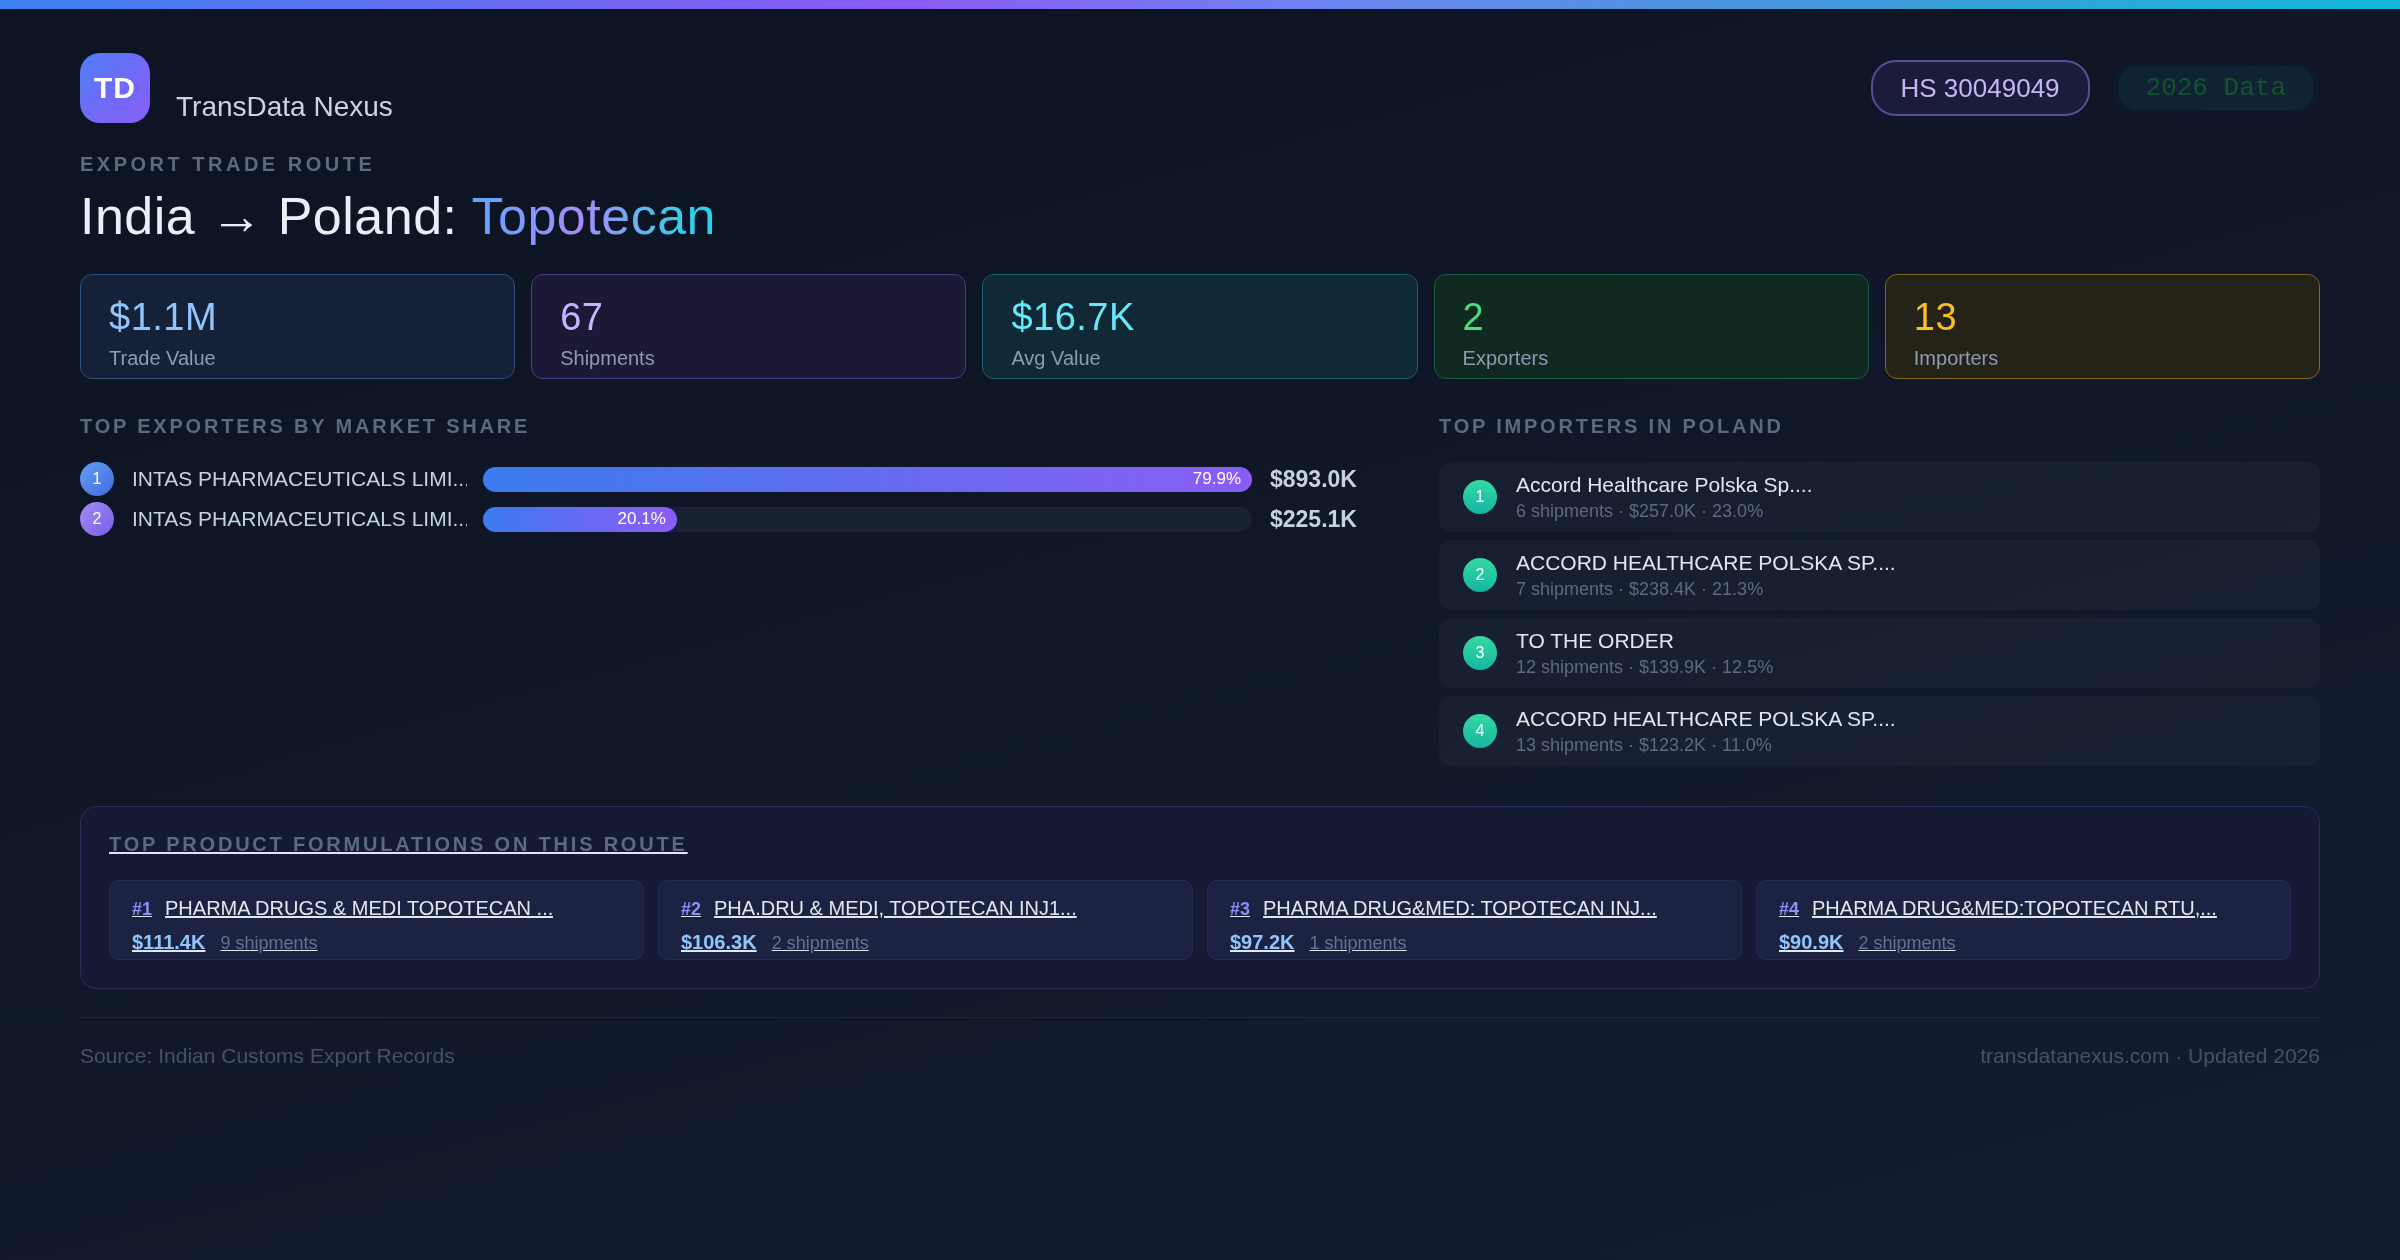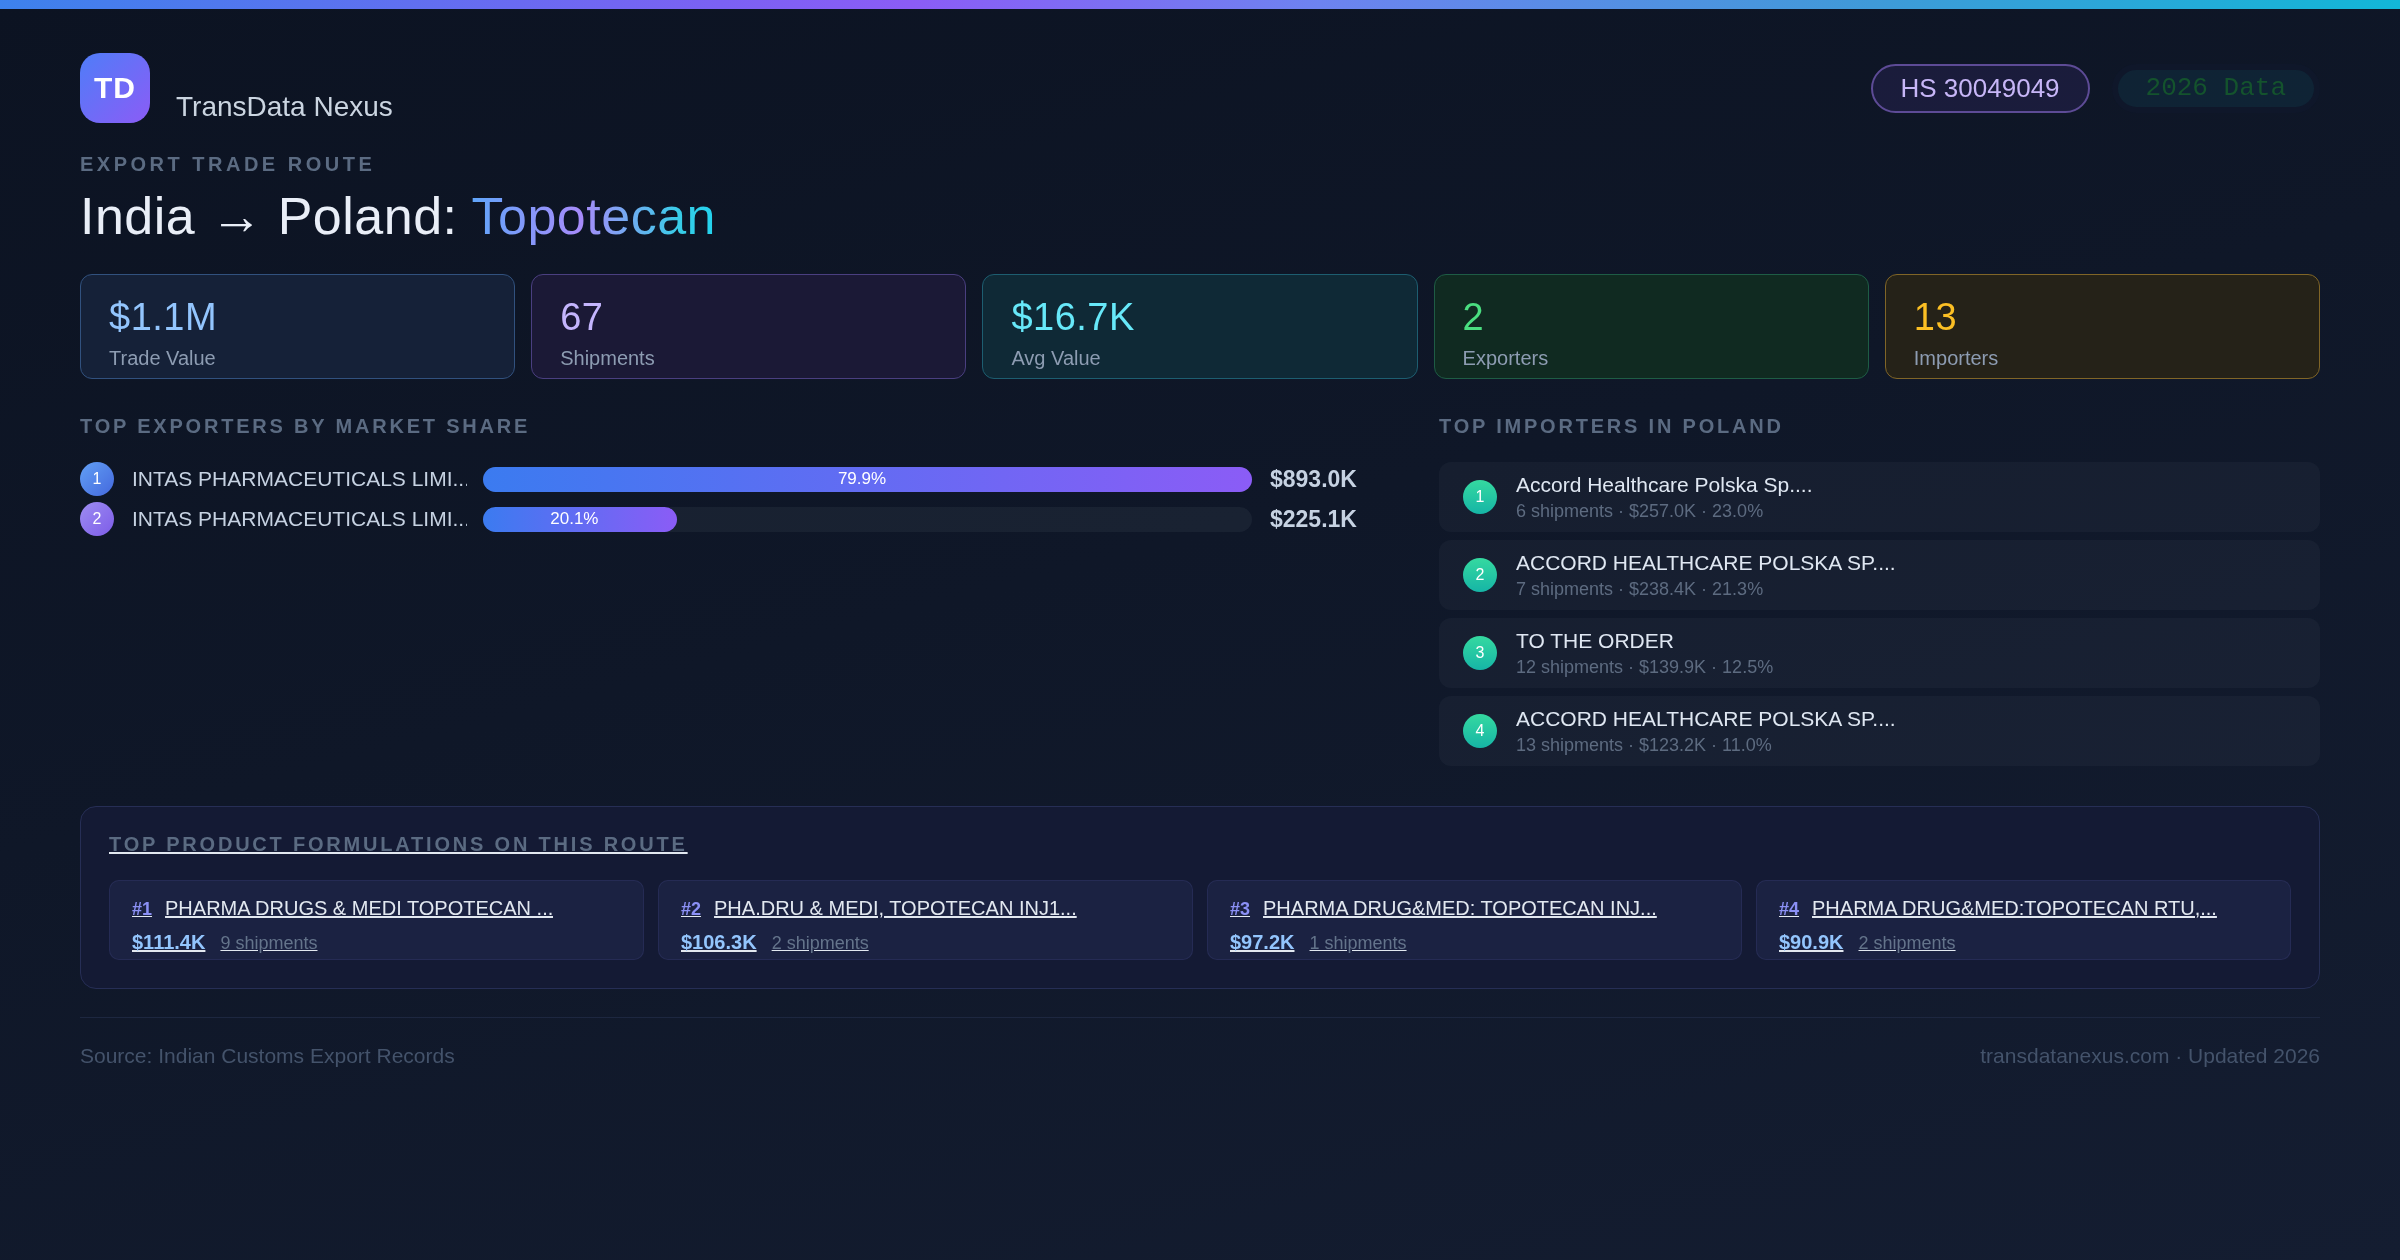--- a/index.html
+++ b/index.html
@@ -21,21 +21,21 @@
   .brand { display:flex; align-items:flex-end; gap:26px; }
   .logo {
     width:70px; height:70px; border-radius:20px;
     background:linear-gradient(135deg,#4f7df8 0%,#8b5cf6 100%);
     display:flex; align-items:center; justify-content:center;
     font-size:30px; font-weight:bold; color:#ffffff; letter-spacing:1px;
   }
   .brand-name { font-size:28px; color:#cbd5e1; }
   .badges { display:flex; gap:22px; }
   .badge {
-    height:49px; padding:8px 28px; border-radius:25px;
+    height:56px; padding:8px 28px; border-radius:25px;
     display:flex; align-items:center; font-size:26px;
   }
   .badge-hs { color:#c7b6f7; border:2px solid #5d4b96; background:rgba(139,92,246,0.10); }
   .badge-year { color:#14532d; border:6px solid #0f172a; background:rgba(34,211,238,0.07);font-family:Liberation Mono, monospace; }
 
   
   .eyebrow { margin-top:30px; font-size:20px; letter-spacing:3.5px; color:#5b6b82; font-weight:600; }
   .title { margin-top:10px; font-size:52px; font-weight:500; color:#e9eef7; letter-spacing:0.5px; }
   .grad-text {
     background:linear-gradient(90deg,#60a5fa 0%,#a78bfa 45%,#38cde8 85%,#22d3ee 100%);
@@ -68,21 +68,21 @@
     font-size:16px; color:#ffffff;
   }
   .rb-blue   { background:linear-gradient(135deg,#62a0f5,#4468dd); }
   .rb-purple { background:linear-gradient(135deg,#9d8df2,#7d5ce8); }
   .rb-teal   { background:linear-gradient(180deg,#35d9a0,#16b5a6); }
   .exp-name { width:335px; margin-left:18px; font-size:21px; color:#c6d2e2; white-space:nowrap; overflow:hidden; }
   .exp-track { flex:1; height:25px; margin-left:16px; background:rgba(148,163,184,0.08); border-radius:13px; }
   .exp-fill {
     height:100%; border-radius:13px; min-width:80px;
     background:linear-gradient(90deg,#3b7bf0,#8b5cf6);
-    display:flex; align-items:center; justify-content:center; padding-right:11px;
+    display:flex; align-items:center; justify-content:flex-end; padding-right:11px;
   }
   .exp-share { font-size:17px; color:#ffffff; }
   .exp-value { width:105px; margin-left:18px; font-size:23px; color:#c6d2e2;font-weight:bold; }
 
   
   .imp-list { margin-top:24px; display:flex; flex-direction:column; gap:8px; }
   .imp-item {
     height:70px; background:rgba(148,163,184,0.055); border-radius:12px;
     padding:13px 24px; display:flex; align-items:center; gap:19px;
   }

